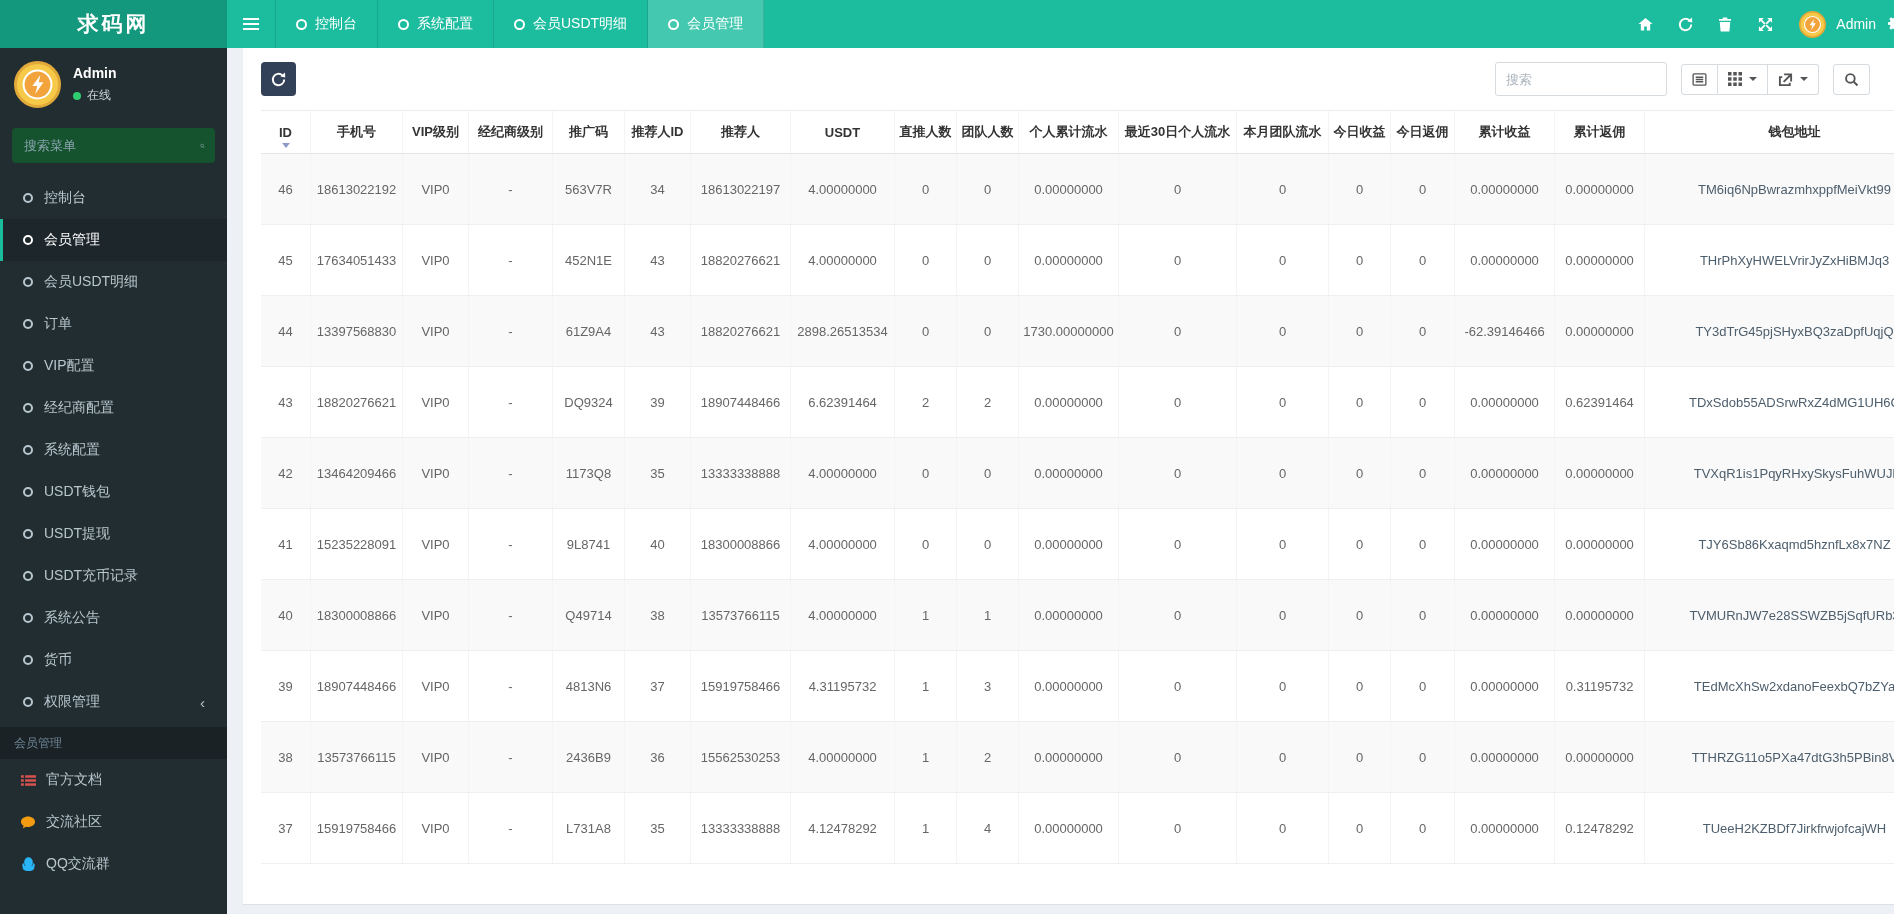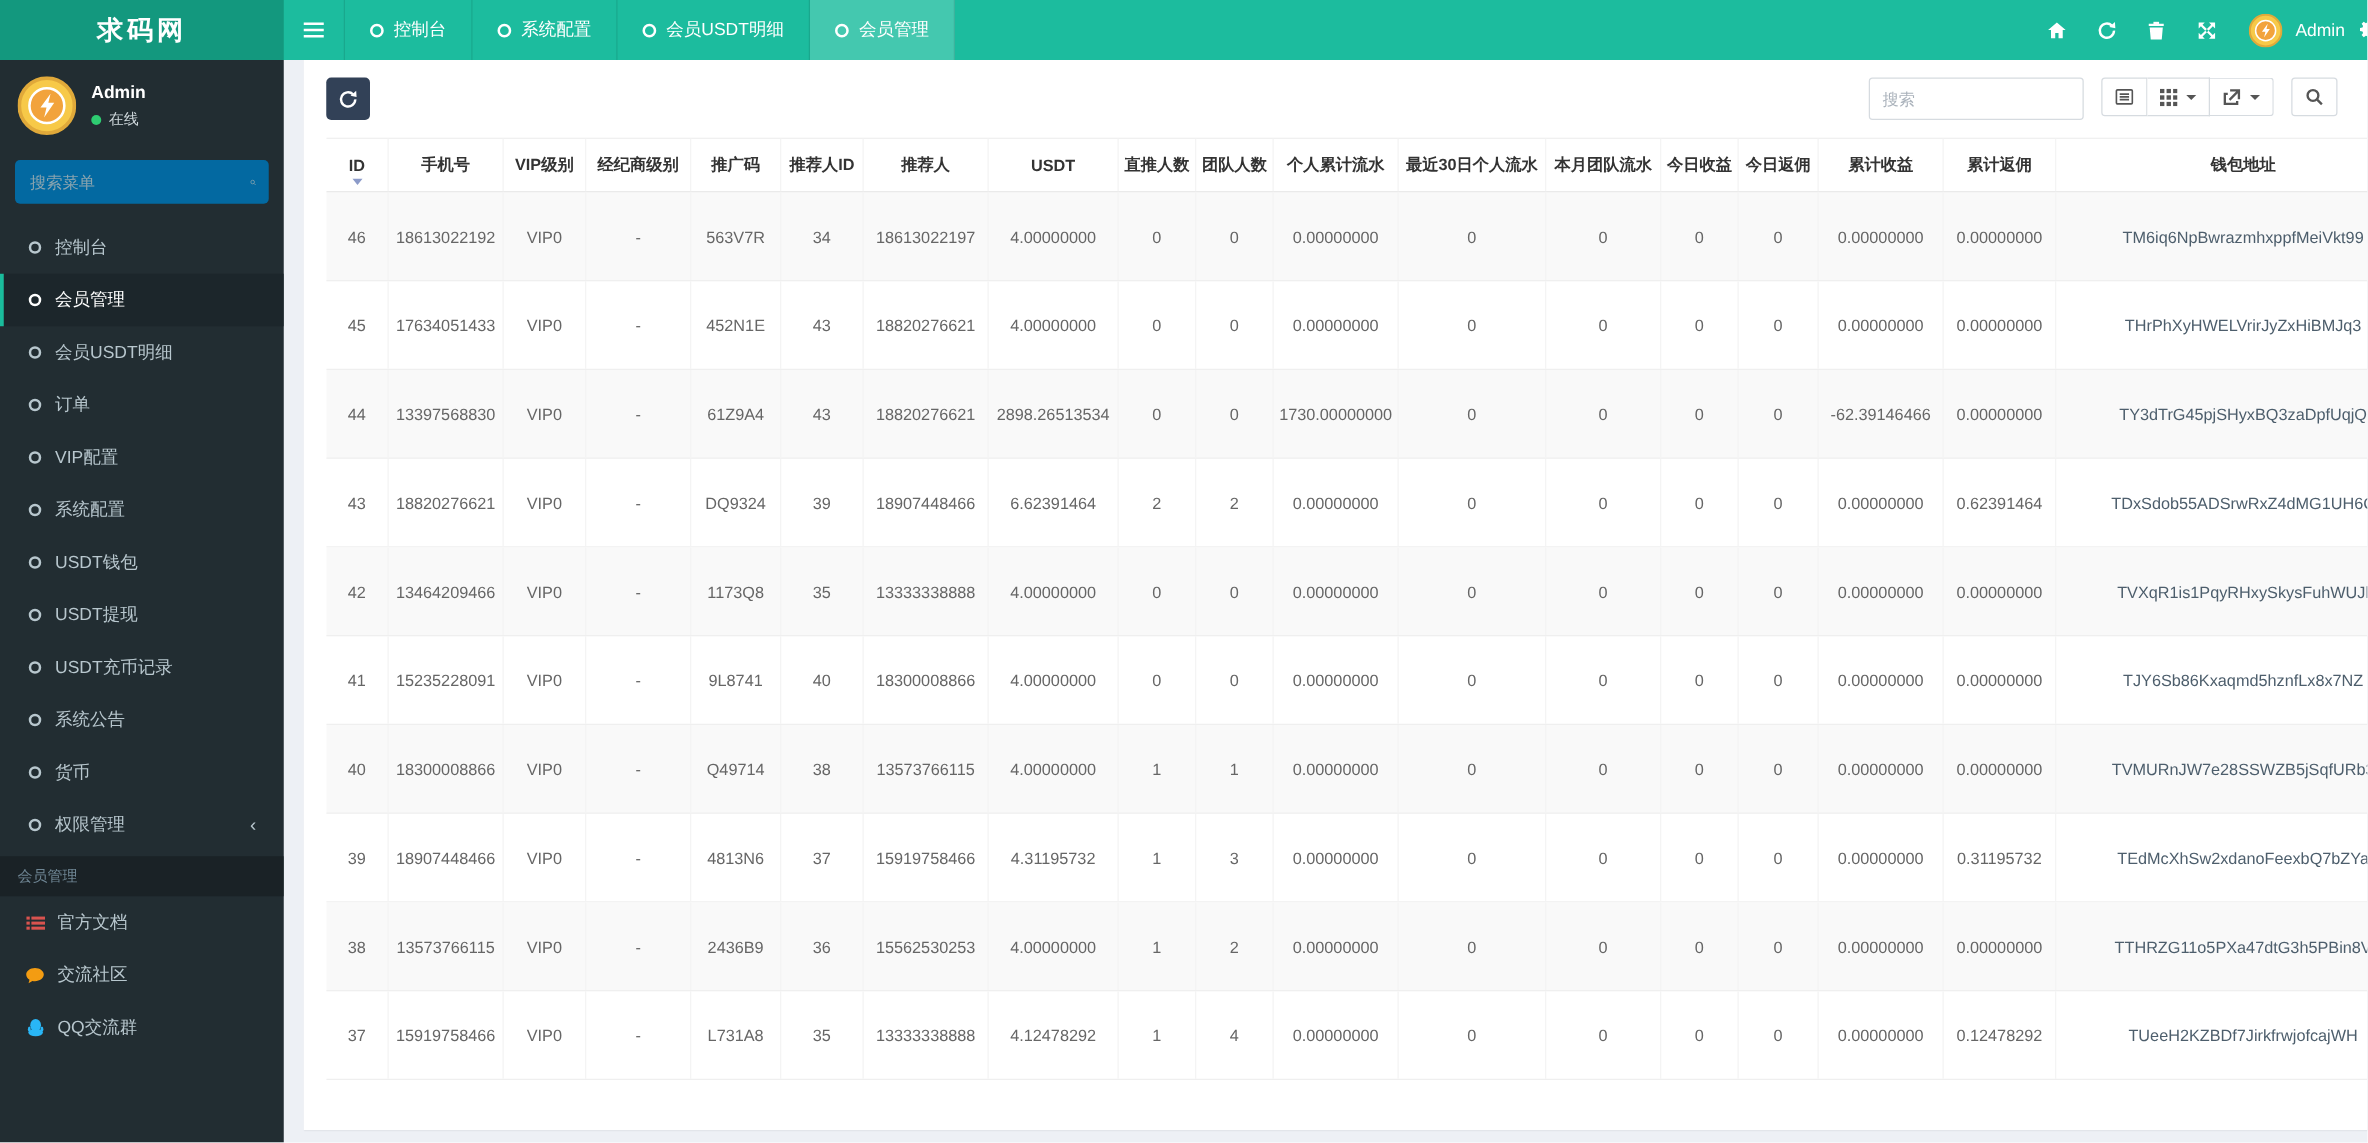--- a/index.html
+++ b/index.html
@@ -25,21 +25,21 @@
   .nav-gear { width:40px; height:48px; display:flex; align-items:center; justify-content:center; margin-right:-22px; cursor:pointer; }
 
   
   .sidebar { position:absolute; top:48px; left:0; width:227px; bottom:0; background:#222d32; overflow:hidden; }
   .user-panel { display:flex; align-items:center; padding:13px 14px 12px 14px; }
   .user-panel .coin { width:47px; height:47px; flex:none; }
   .user-meta { margin-left:12px; }
   .user-name { color:#fff; font-size:14px; font-weight:bold; margin-bottom:6px; }
   .user-status { color:#cfd8dc; font-size:12px; display:flex; align-items:center; }
   .dot { width:8px; height:8px; border-radius:50%; background:#2ecc71; margin-right:6px; }
-  .side-search { margin:8px 12px 14px 12px; height:35px; background:#0369a1; border-radius:4px; display:flex; align-items:center; padding:0 10px 0 12px; }
+  .side-search { margin:8px 12px 14px 12px; height:35px; background:#14532d; border-radius:4px; display:flex; align-items:center; padding:0 10px 0 12px; }
   .side-search input { flex:1; background:transparent; border:none; outline:none; color:#cfd8dc; font-size:13px; font-family:inherit; }
   .side-search input::placeholder { color:#8aa4af; }
   .s-item { height:42px; display:flex; align-items:center; padding-left:23px; color:#b8c7ce; font-size:14px; cursor:pointer; position:relative; }
   .s-item .ring { width:10px; height:10px; margin-right:11px; }
   .s-item.active { background:#1c262b; color:#fff; }
   .s-item.active::before { content:""; position:absolute; left:0; top:0; bottom:0; width:3px; background:var(--accent,#1abc9c); }
   .s-item .chev { margin-left:auto; margin-right:22px; font-size:15px; color:#b8c7ce; }
   .side-section { height:32px; line-height:32px; background:#1a2226; color:#6f8694; font-size:12px; padding-left:14px; margin-top:4px; }
   .l-item { height:42px; display:flex; align-items:center; padding-left:20px; color:#b8c7ce; font-size:14px; cursor:pointer; }
   .l-item .licon { width:16px; height:16px; margin-right:10px; display:flex; align-items:center; justify-content:center; }
@@ -47,21 +47,21 @@
   
   .main { margin-left:227px; height:100%; position:relative; }
   .crumbs { display:flex; justify-content:space-between; align-items:center; padding:14px 16px 0 22px; }
   .crumb-left { display:flex; align-items:center; color:#444; font-size:14px; }
   .crumb-left svg { margin-right:7px; }
   .crumb-right { color:#8a98a8; font-size:13px; }
 
   .panel { margin:12px 0 0 16px; background:#fff; height:860px; box-shadow:0 1px 1px rgba(0,0,0,.06); }
   .toolbar { display:flex; align-items:center; justify-content:space-between; padding:18px 24px 0 18px; }
   .btn-refresh { width:35px; height:34px; background:#324157; border:none; border-radius:4px; display:flex; align-items:center; justify-content:center; cursor:pointer; }
-  .toolbar-right { display:flex; }
+  .toolbar-right { display:flex; align-items:center; }
   .search-input { width:172px; height:34px; border:1px solid #d6dbe0; border-radius:3px; padding:0 10px; font-size:13px; color:#555; outline:none; font-family:inherit; }
   .search-input::placeholder { color:#aab2bb; }
   .btn-group { display:flex; margin-left:14px; }
   .tb-btn { height:31px; background:#fff; border:1px solid #d6dbe0; display:flex; align-items:center; justify-content:center; padding:0 10px; cursor:pointer; }
   .btn-group .tb-btn + .tb-btn { border-left:none; }
   .btn-group .tb-btn:first-child { border-radius:3px 0 0 3px; }
   .btn-group .tb-btn:last-child { border-radius:0 3px 3px 0; }
   .tb-btn.single { border-radius:3px; margin-left:14px; }
   .caret-down { width:0; height:0; border-left:4px solid transparent; border-right:4px solid transparent; border-top:4px solid #555; margin-left:7px; }
 
@@ -179,20 +179,24 @@
         <span class="ring"></span>
         <span>会员USDT明细</span>
       </div>
       <div class="s-item">
         <span class="ring"></span>
         <span>订单</span>
       </div>
       <div class="s-item">
         <span class="ring"></span>
         <span>VIP配置</span>
+      </div>
+      <div class="s-item">
+        <span class="ring"></span>
+        <span>经纪商配置</span>
       </div>
       <div class="s-item">
         <span class="ring"></span>
         <span>系统配置</span>
       </div>
       <div class="s-item">
         <span class="ring"></span>
         <span>USDT钱包</span>
       </div>
       <div class="s-item">

